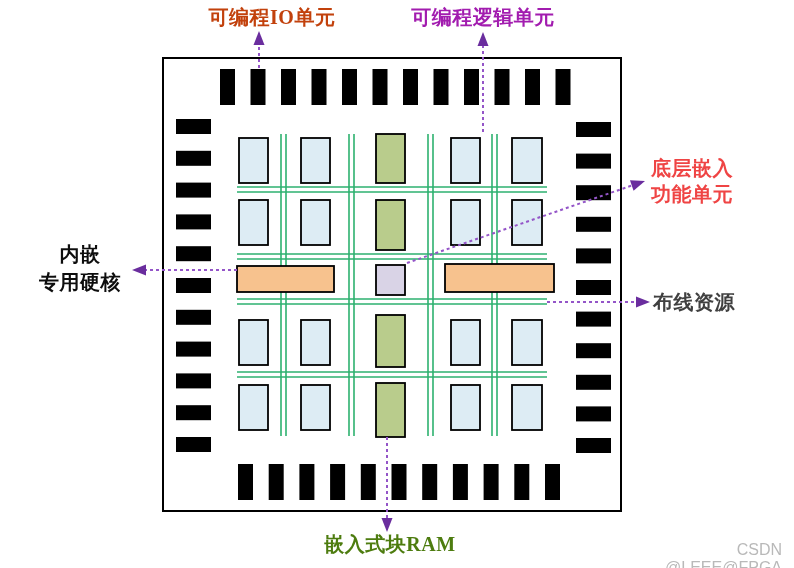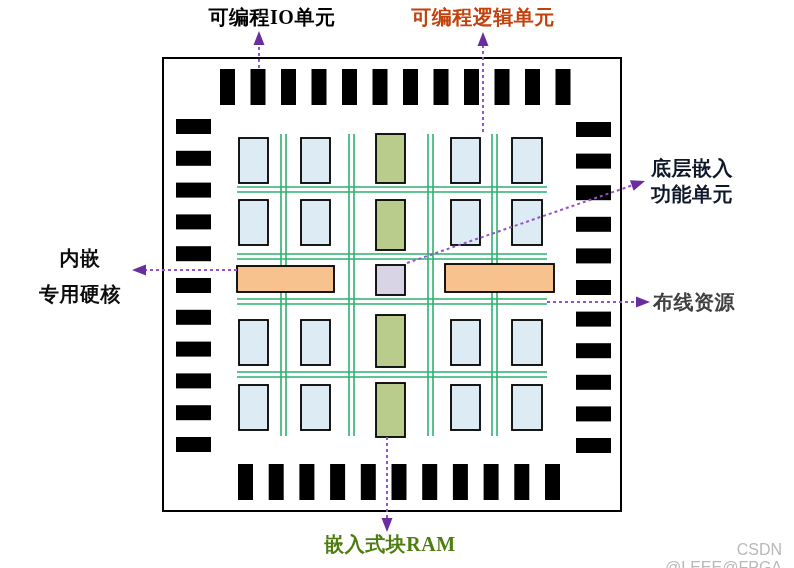--- a/index.html
+++ b/index.html
@@ -26,21 +26,21 @@
     font-size: 20px;
     line-height: 26px;
     color: #0d0d0d;
     white-space: pre-line;
     letter-spacing: 0.5px;
   }
   .label-io-unit        { left: 172px; top: 4px;  width: 200px; text-align: center; }
   .label-logic-unit     { left: 383px; top: 4px;  width: 200px; text-align: center; }
   .label-embedded-func  { left: 651px; top: 155px; width: 120px; text-align: left; }
   .label-routing        { left: 653px; top: 289px; width: 120px; text-align: left; }
-  .label-hard-core      { left: 28px;  top: 240px; width: 104px; text-align: center; line-height: 36px; }
+  .label-hard-core      { left: 28px;  top: 240px; width: 104px; text-align: center; line-height: 28px; }
   .label-block-ram      { left: 322px; top: 531px; width: 136px; text-align: center; }
   .watermark {
     position: absolute;
     left: 634px;
     top: 541px;
     width: 148px;
     text-align: right;
     font-family: "Liberation Sans", "DejaVu Sans", sans-serif;
     font-size: 16px;
     font-weight: normal;
@@ -143,25 +143,25 @@
       <line x1="407" y1="263" x2="631.7635966577889" y2="185.56044148765255" stroke="#9455c8" stroke-width="2" stroke-dasharray="3 3"></line>
       <polygon points="645,181 633.5551986707952,190.76045708637835 629.9719946447825,180.36042588892676" fill="#6a2d9e"></polygon>
       <line x1="547" y1="302" x2="636" y2="302" stroke="#9455c8" stroke-width="2" stroke-dasharray="3 3"></line>
       <polygon points="650,302 636,307.5 636,296.5" fill="#6a2d9e"></polygon>
       <line x1="237" y1="270" x2="146" y2="270" stroke="#9455c8" stroke-width="2" stroke-dasharray="3 3"></line>
       <polygon points="132,270 146,264.5 146,275.5" fill="#6a2d9e"></polygon>
       <line x1="387" y1="437" x2="387" y2="518" stroke="#9455c8" stroke-width="2" stroke-dasharray="3 3"></line>
       <polygon points="387,532 381.5,518 392.5,518" fill="#6a2d9e"></polygon>
     </svg>
 
-  <div class="diagram-label label-io-unit" style="color: #000000;">可编程IO单元</div>
+  <div class="diagram-label label-io-unit" style="color: #c2410c;">可编程IO单元</div>
 
-  <div class="diagram-label label-logic-unit" style="color: #c2410c;">可编程逻辑单元</div>
+  <div class="diagram-label label-logic-unit" style="color: #a21caf;">可编程逻辑单元</div>
 
-  <div class="diagram-label label-embedded-func" style="color: #0f172a;">底层嵌入
+  <div class="diagram-label label-embedded-func" style="color: #ef4444;">底层嵌入
 功能单元</div>
 
   <div class="diagram-label label-routing" style="color: #404040; font-family: Liberation Serif, serif;">布线资源</div>
 
   <div class="diagram-label label-hard-core" style="color: rgb(13, 13, 13);">内嵌
 专用硬核</div>
 
   <div class="diagram-label label-block-ram" style="color: #4d7c0f;">嵌入式块RAM</div>
 
   <div class="watermark" style="color: rgb(185, 185, 185);">CSDN @LEEE@FPGA</div>

